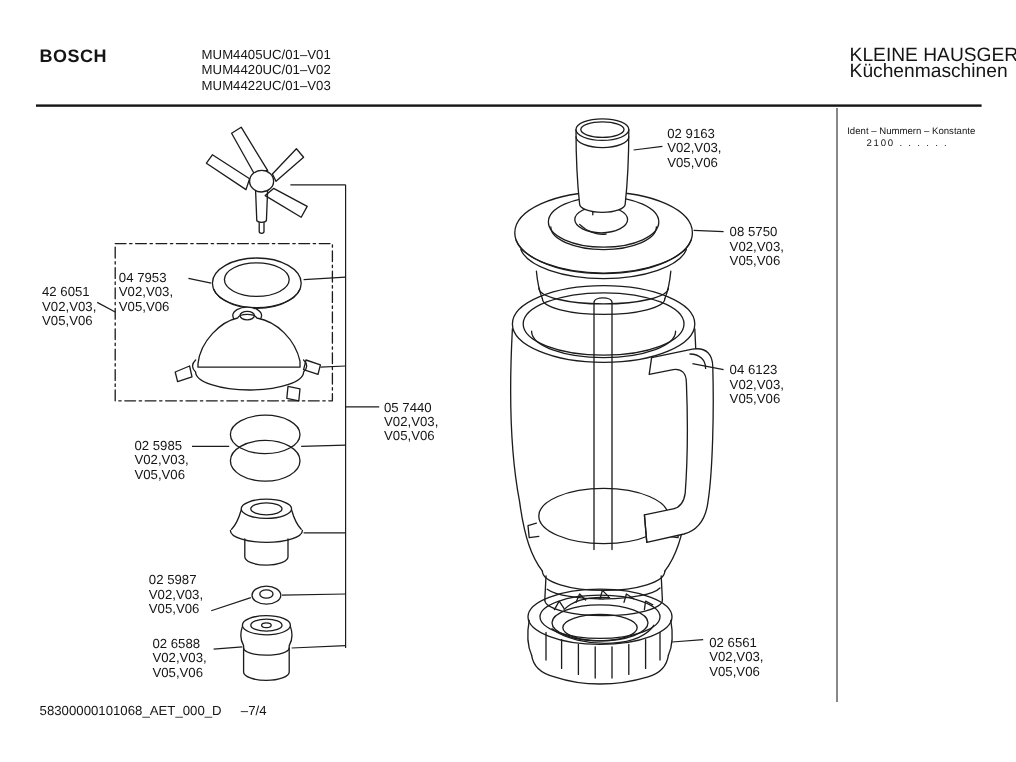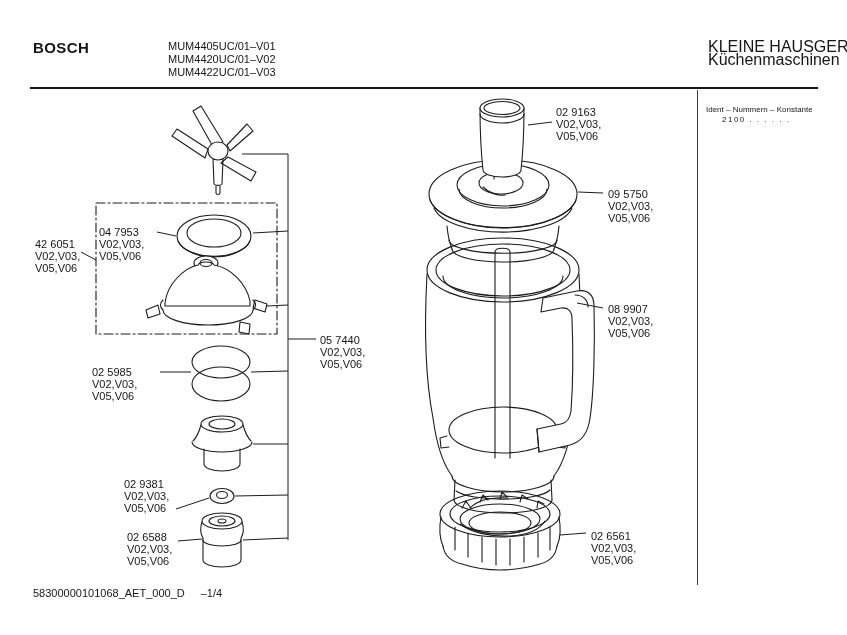--- a/index.html
+++ b/index.html
@@ -196,58 +196,58 @@
   <div class="plabel" style="left:35px;top:238px">
     <div>42 6051</div>
     <div>V02,V03,</div>
     <div>V05,V06</div>
   </div>
   <div class="plabel" style="left:99px;top:226px">
     <div>04 7953</div>
     <div>V02,V03,</div>
     <div>V05,V06</div>
   </div>
-  <div class="plabel" style="left:92px;top:366px">
+  <div class="plabel" style="left:112px;top:366px">
     <div>02 5985</div>
     <div>V02,V03,</div>
     <div>V05,V06</div>
   </div>
   <div class="plabel" style="left:320px;top:334px">
     <div>05 7440</div>
     <div>V02,V03,</div>
     <div>V05,V06</div>
   </div>
   <div class="plabel" style="left:124px;top:478px">
-    <div>02 9381</div>
+    <div>02 5987</div>
     <div>V02,V03,</div>
     <div>V05,V06</div>
   </div>
   <div class="plabel" style="left:127px;top:531px">
     <div>02 6588</div>
     <div>V02,V03,</div>
     <div>V05,V06</div>
   </div>
   <div class="plabel" style="left:556px;top:106px">
     <div>02 9163</div>
     <div>V02,V03,</div>
     <div>V05,V06</div>
   </div>
   <div class="plabel" style="left:608px;top:188px">
-    <div>09 5750</div>
+    <div>08 5750</div>
     <div>V02,V03,</div>
     <div>V05,V06</div>
   </div>
   <div class="plabel" style="left:608px;top:303px">
-    <div>08 9907</div>
+    <div>04 6123</div>
     <div>V02,V03,</div>
     <div>V05,V06</div>
   </div>
   <div class="plabel" style="left:591px;top:530px">
     <div>02 6561</div>
     <div>V02,V03,</div>
     <div>V05,V06</div>
   </div>
 
   <div class="footer">
-    <span>58300000101068_AET_000_D</span><span class="pg">–1/4</span>
+    <span>58300000101068_AET_000_D</span><span class="pg">–7/4</span>
   </div>
 
 </div>
 
 </body></html>

